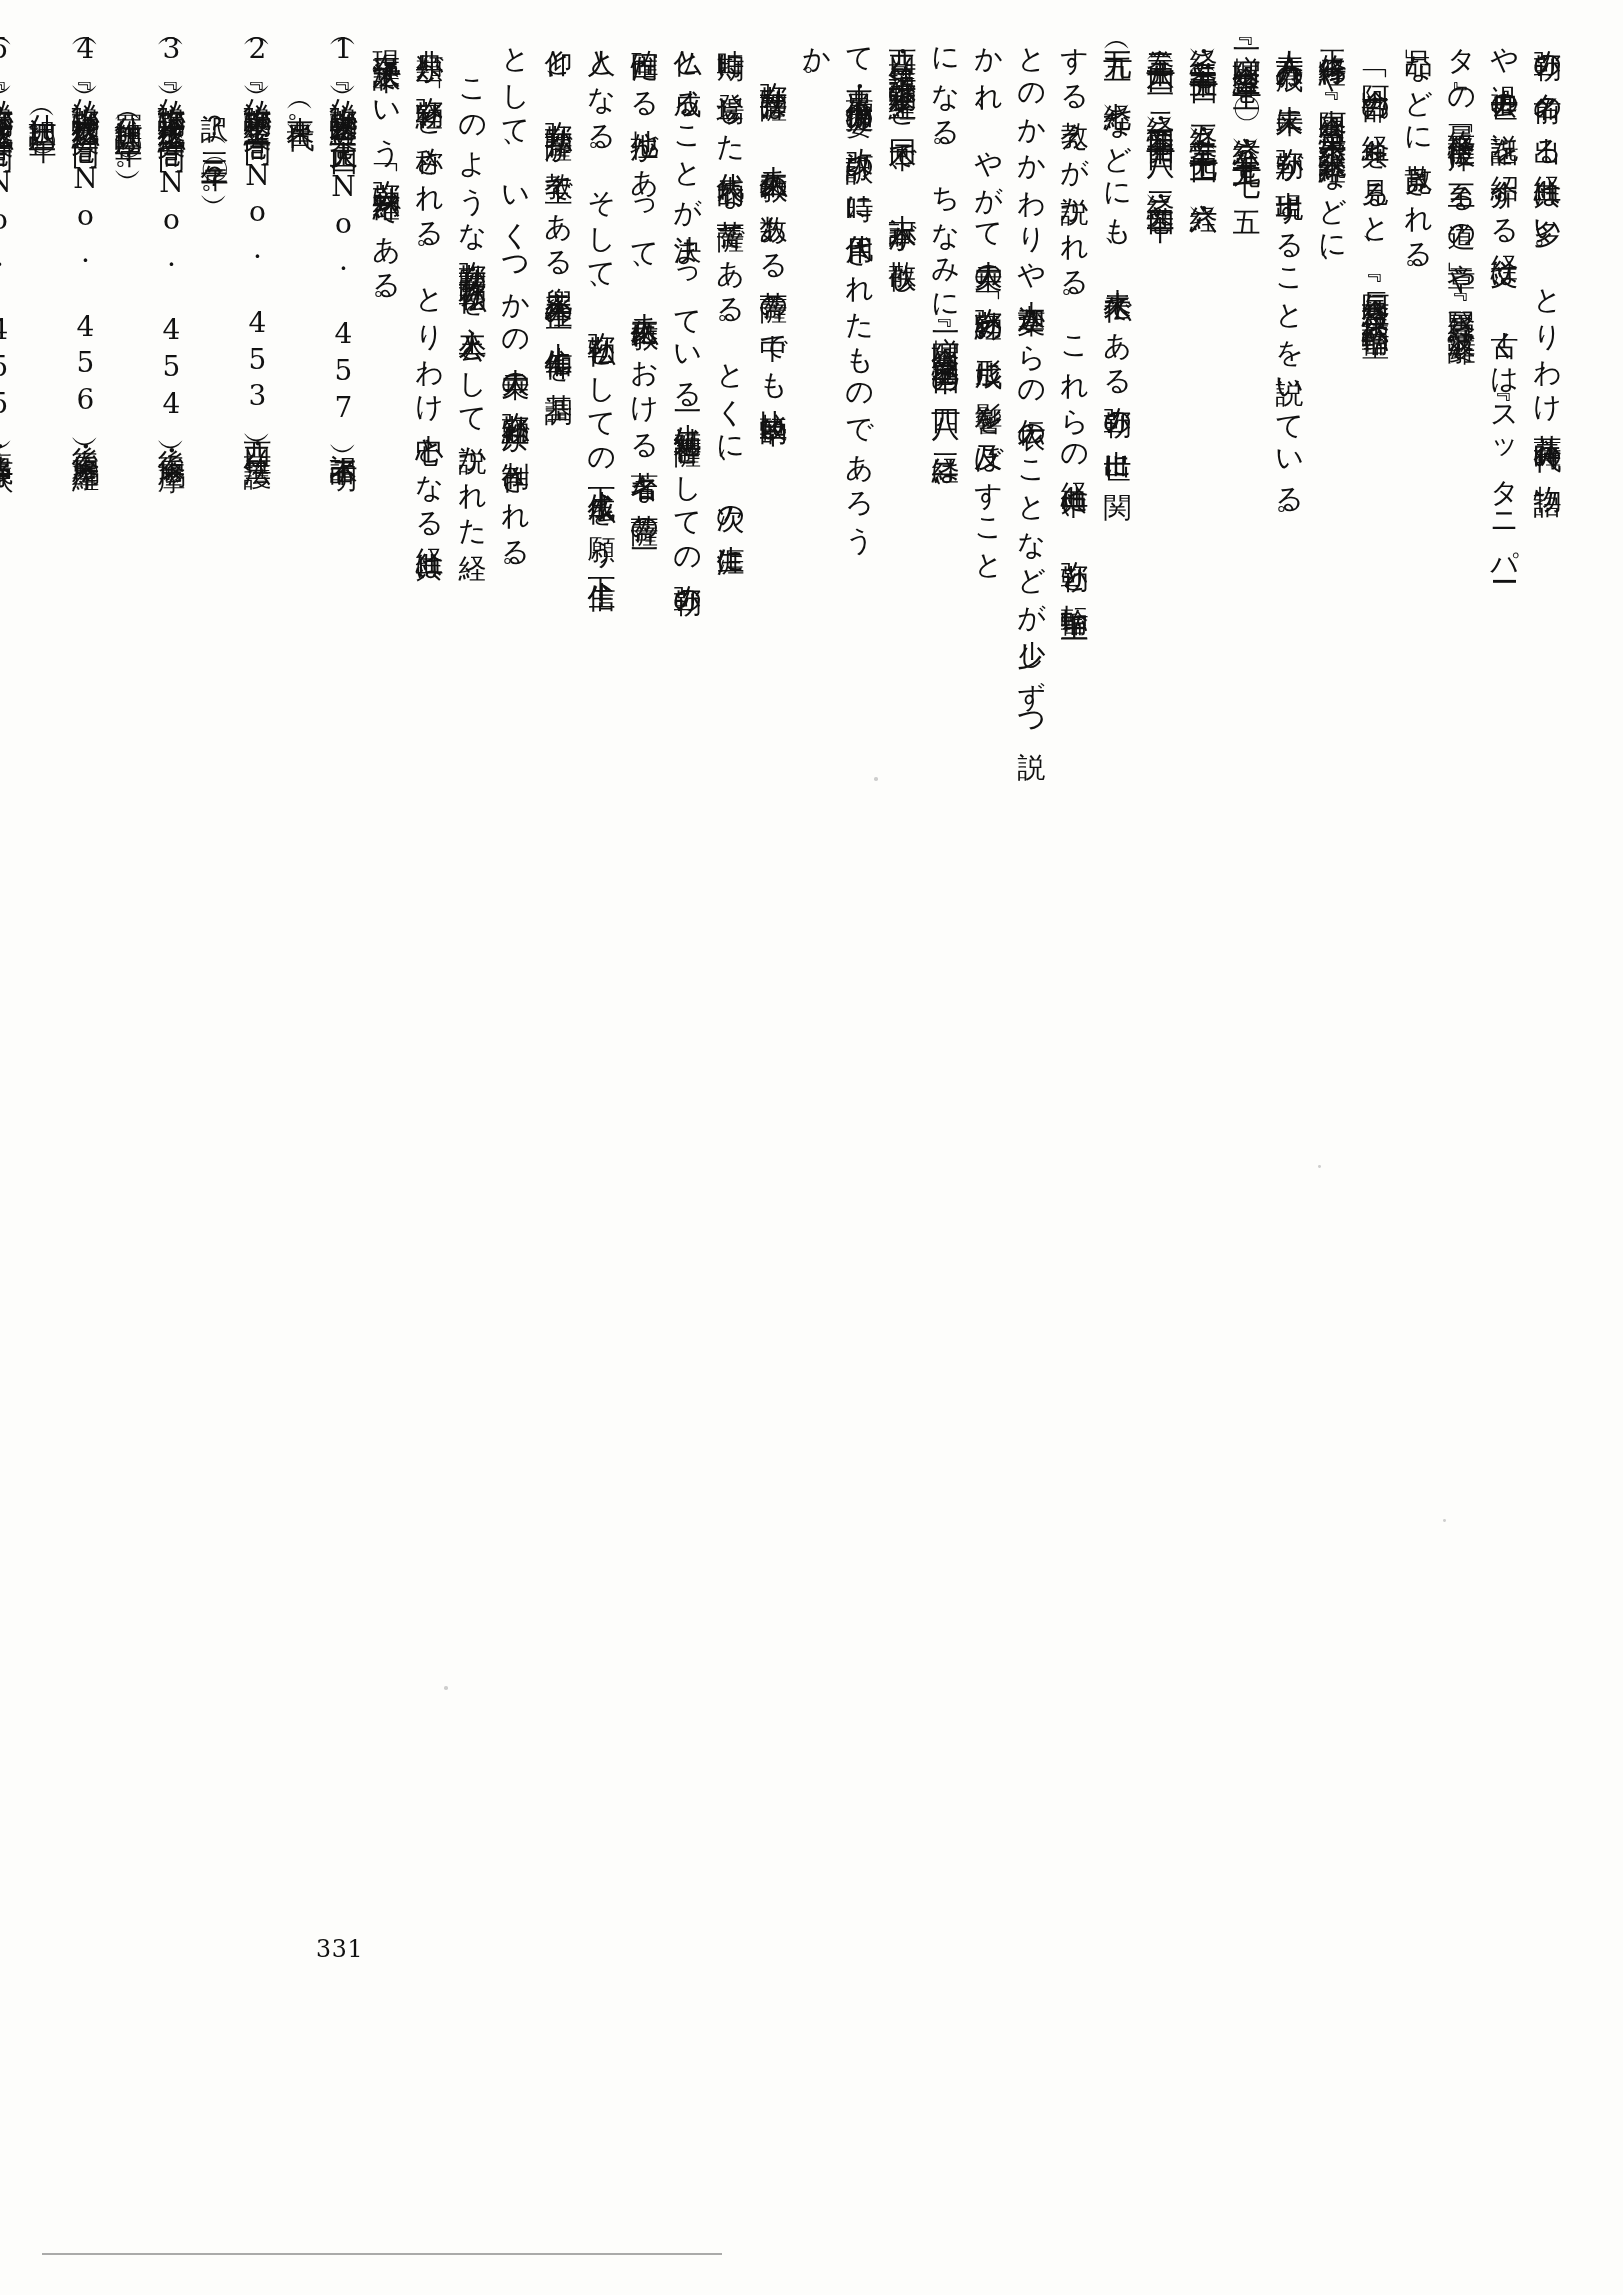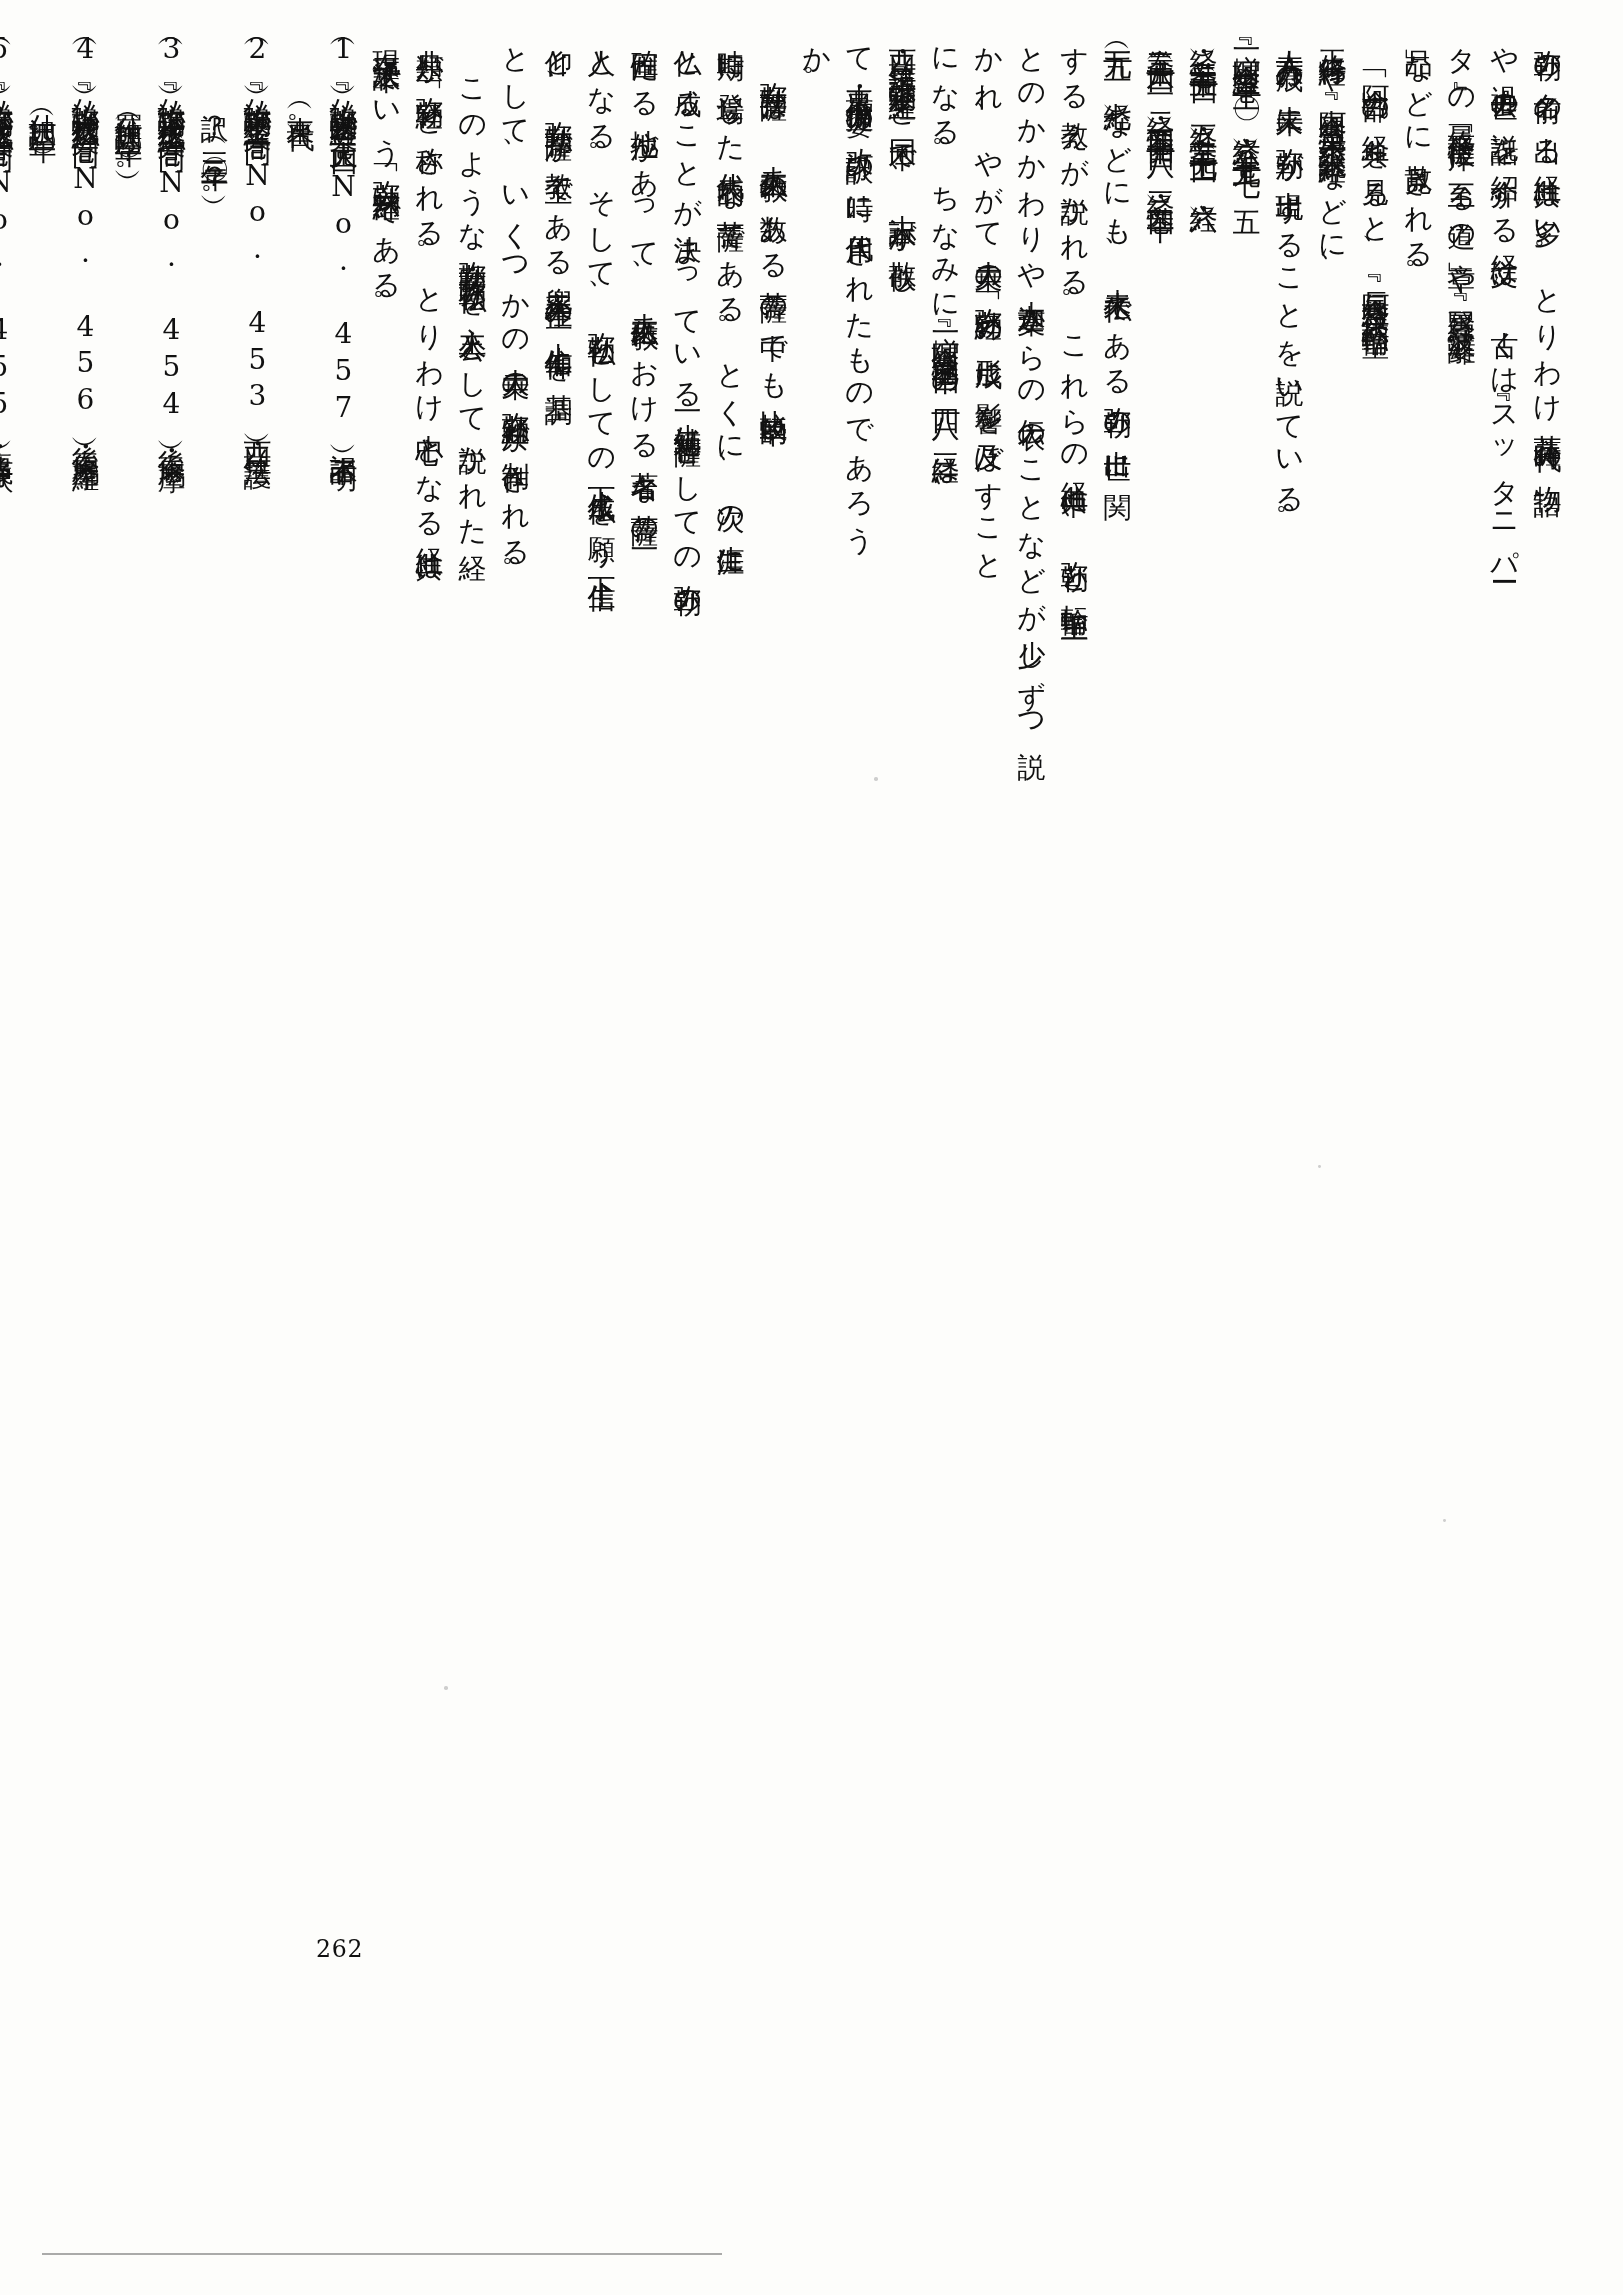--- a/index.html
+++ b/index.html
@@ -127,21 +127,21 @@
     <div class="col list">（2）『仏説弥勒下生経』一巻（同 No. 453）西晋・竺法護</div>
     <div class="col list">　　訳？（三〇三年？）。</div>
     <div class="col list">（3）『仏説弥勒下生成仏経』一巻（同 No. 454）後秦・鳩摩</div>
     <div class="col list">　　羅什訳（四〇二年？）。</div>
     <div class="col list">（4）『仏説弥勒大成仏経』一巻（同 No. 456）後秦・鳩摩羅</div>
     <div class="col list">　　什訳（四〇二年）。</div>
     <div class="col list">（5）『仏説弥勒下生成仏経』一巻（同 No. 455）唐・義浄訳</div>
 
   </div>
 
-  <div id="page-number">262</div>
+  <div id="page-number">331</div>
 
   <div id="bottom-rule"></div>
 
   <div class="speck" style="left:874px; top:777px; width:3.5px; height:3.5px;"></div>
   <div class="speck" style="left:1318px; top:1165px; width:2.8px; height:2.8px;"></div>
   <div class="speck" style="left:444px; top:1686px; width:3.5px; height:3.5px;"></div>
   <div class="speck" style="left:1443px; top:1519px; width:2.8px; height:2.8px;"></div>
 </div>
 
 

